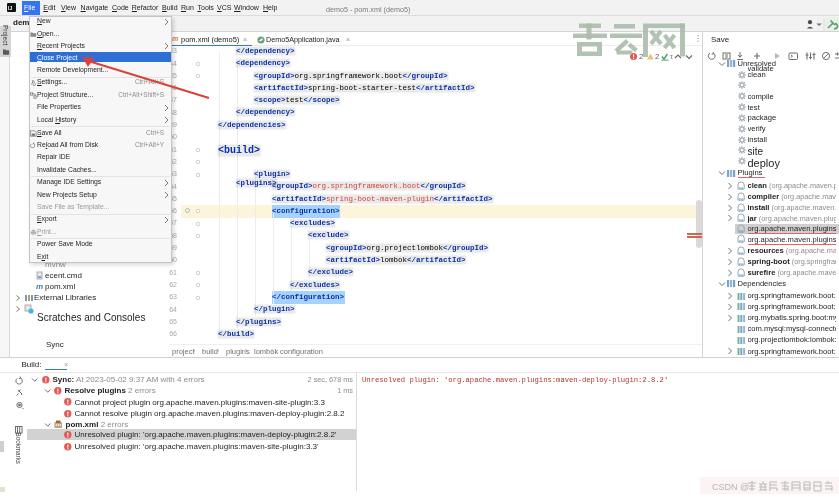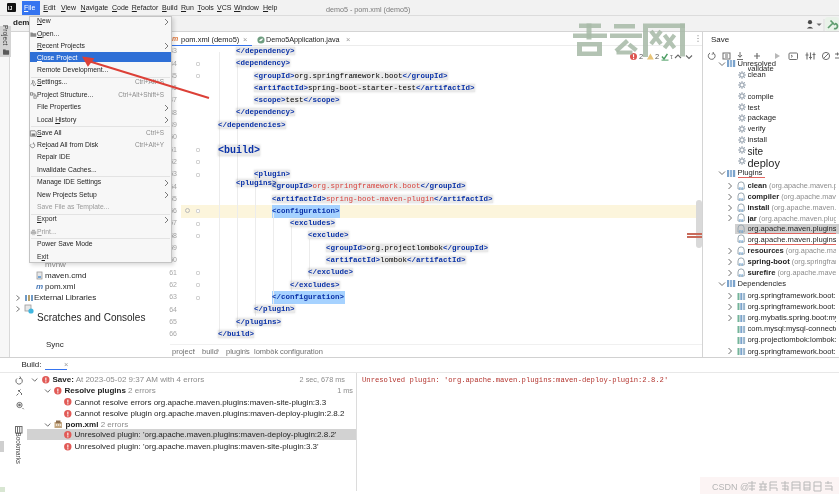--- a/index.html
+++ b/index.html
@@ -40,21 +40,21 @@
   </svg>
 <div class="a" style="left:0;top:32px;width:10px;height:459px;background:#f7f7f7;border-right:1px solid #d9d9d9"></div>
 <div class="a" style="left:0px;top:26px;width:11px;height:31px;background:#d4d4d4"></div>
 <div class="a" style="left:-7px;top:34px;width:25px;font-size:6.5px;color:#333;transform:rotate(90deg);white-space:nowrap">Project</div>
 <svg class="a" style="left:2.5px;top:49px" width="7" height="7" viewBox="0 0 8 8">
     <rect x="0" y="1.5" width="7" height="5" fill="#5a5a5a" rx="0.5"></rect>
     <rect x="0" y="0.5" width="3" height="2" fill="#5a5a5a"></rect>
   </svg>
 <div class="a" style="left:11px;top:32px;width:159px;height:312px;background:#fff"></div>
 <div class="a" style="left:45px;top:259.8px;font-size:8px;color:#8c8c8c">mvnw</div>
-<div class="a" style="left:45px;top:270.9px;font-size:8px;color:#1e1e1e">maven.cmd</div>
+<div class="a" style="left:45px;top:270.9px;font-size:8px;color:#1e1e1e">ecent.cmd</div>
 <div class="a" style="left:45px;top:282.0px;font-size:8px;color:#1e1e1e">pom.xml</div>
 <div class="a" style="left:34px;top:293.1px;font-size:8px;color:#1e1e1e">External Libraries</div>
 <div class="a" style="left:37px;top:312px;font-size:10px;color:#1e1e1e">Scratches and Consoles</div>
 <svg class="a" style="left:36px;top:271.5px" width="8" height="8">
     <rect x="1" y="0" width="5" height="7" fill="#e8e8e8" stroke="#9a9a9a" stroke-width="0.8"></rect>
     <rect x="2" y="4" width="3" height="2" fill="#74a5d5"></rect>
   </svg>
 <div class="a" style="left:36px;top:281.5px;font-size:8px;font-style:italic;color:#4a7ab8;font-weight:bold">m</div>
 <svg class="a" style="left:14px;top:293.5px" width="9" height="8">
     <path d="M2.5 1.5 l3 2.5 l-3 2.5" fill="none" stroke="#7a7a7a"></path>
@@ -426,38 +426,38 @@
 <div class="a" style="left:356px;top:372.5px;width:1px;height:118px;background:#dcdcdc"></div>
 <div class="a" style="left:27px;top:429.3px;width:329px;height:11.2px;background:#d2d2d2"></div>
 <svg class="a" style="left:31px;top:376.7px" width="8" height="7">
     <path d="M1 1.5 l2.7 2.7 l2.7 -2.7" stroke="#6e6e6e" fill="none"></path>
   </svg>
 <svg class="a" style="left:42px;top:375.7px" width="8" height="8">
     <circle cx="3.8" cy="3.8" r="3.7" fill="#e15a56"></circle>
     <rect x="3.3" y="1.6" width="1.1" height="3" fill="#fff"></rect>
     <rect x="3.3" y="5.2" width="1.1" height="1.2" fill="#fff"></rect>
   </svg>
-<div class="a" style="left:52.5px;top:374.9px;font-size:8px"><b>Save:</b> <span class="gray">At 2023-05-02 9:37 AM with 4 errors</span></div>
-<div class="a" style="left:292px;top:374.9px;width:53px;text-align:right;font-size:7.3px;color:#8c8c8c">2 sec, 678 ms</div>
+<div class="a" style="left:52.5px;top:374.9px;font-size:8px"><b>Sync:</b> <span class="gray">At 2023-05-02 9:37 AM with 4 errors</span></div>
+<div class="a" style="left:300px;top:374.9px;width:53px;text-align:right;font-size:7.3px;color:#8c8c8c">2 sec, 678 ms</div>
 <svg class="a" style="left:44px;top:388.2px" width="8" height="7">
     <path d="M1 1.5 l2.7 2.7 l2.7 -2.7" stroke="#6e6e6e" fill="none"></path>
   </svg>
 <svg class="a" style="left:54px;top:387.2px" width="8" height="8">
     <circle cx="3.8" cy="3.8" r="3.7" fill="#e15a56"></circle>
     <rect x="3.3" y="1.6" width="1.1" height="3" fill="#fff"></rect>
     <rect x="3.3" y="5.2" width="1.1" height="1.2" fill="#fff"></rect>
   </svg>
 <div class="a" style="left:64.5px;top:386.4px;font-size:8px"><b>Resolve plugins</b> <span class="gray">2 errors</span></div>
 <div class="a" style="left:320px;top:386.4px;width:33px;text-align:right;font-size:7.3px;color:#8c8c8c">1 ms</div>
 <svg class="a" style="left:64px;top:398.4px" width="8" height="8">
     <circle cx="3.8" cy="3.8" r="3.7" fill="#e15a56"></circle>
     <rect x="3.3" y="1.6" width="1.1" height="3" fill="#fff"></rect>
     <rect x="3.3" y="5.2" width="1.1" height="1.2" fill="#fff"></rect>
   </svg>
-<div class="a" style="left:74.5px;top:397.6px;font-size:8px;color:#1e1e1e">Cannot resolve errors org.apache.maven.plugins:maven-site-plugin:3.3</div>
+<div class="a" style="left:74.5px;top:397.6px;font-size:8px;color:#1e1e1e">Cannot project plugin org.apache.maven.plugins:maven-site-plugin:3.3</div>
 <svg class="a" style="left:64px;top:409.5px" width="8" height="8">
     <circle cx="3.8" cy="3.8" r="3.7" fill="#e15a56"></circle>
     <rect x="3.3" y="1.6" width="1.1" height="3" fill="#fff"></rect>
     <rect x="3.3" y="5.2" width="1.1" height="1.2" fill="#fff"></rect>
   </svg>
 <div class="a" style="left:74.5px;top:408.7px;font-size:8px;color:#1e1e1e">Cannot resolve plugin org.apache.maven.plugins:maven-deploy-plugin:2.8.2</div>
 <svg class="a" style="left:44px;top:421.7px" width="8" height="7">
     <path d="M1 1.5 l2.7 2.7 l2.7 -2.7" stroke="#6e6e6e" fill="none"></path>
   </svg>
 <svg class="a" style="left:54px;top:420.3px" width="9" height="9">

